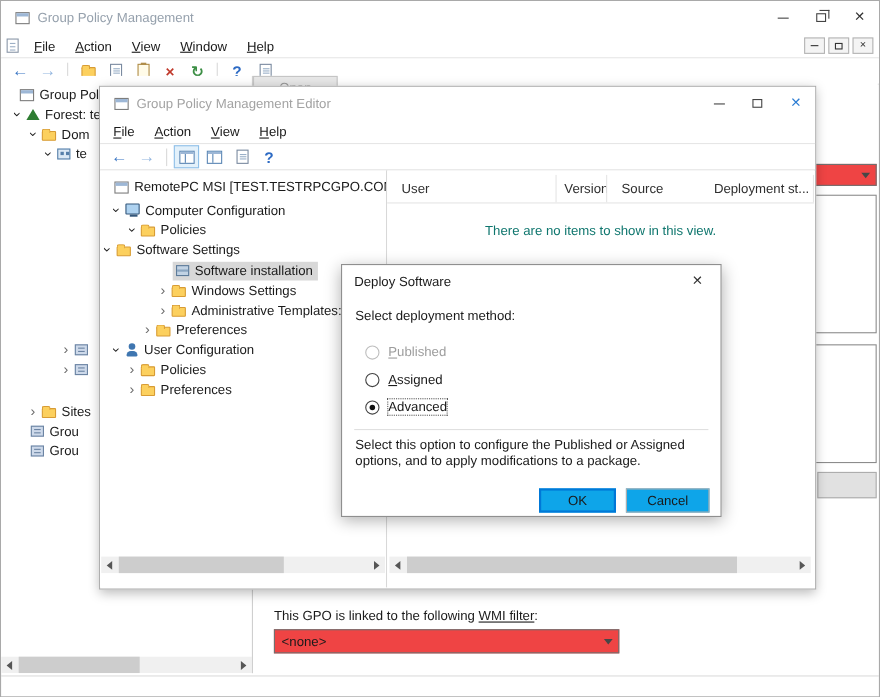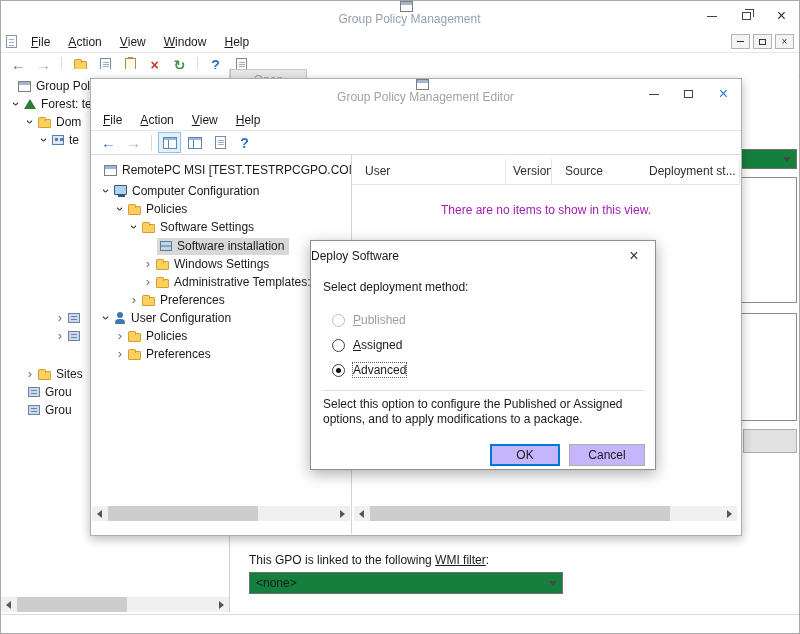--- a/index.html
+++ b/index.html
@@ -6,21 +6,21 @@
   html,body { width:800px; height:634px; }
   body { font-family:"Liberation Sans","DejaVu Sans",sans-serif; font-size:12px; color:#1a1a1a; background:#fff; overflow:hidden; }
   #screen { position:relative; width:800px; height:634px; background:#fff; overflow:hidden; }
 
   .win { position:absolute; background:#fff; }
   .main-win { inset:0; border:1px solid #a9a9a9; z-index:1; }
   .editor-win { left:90px; top:78px; width:652px; height:458px; border:1px solid #aeaeae; box-shadow:0 3px 10px rgba(0,0,0,.28); z-index:5; }
   .dialog { position:absolute; left:310px; top:240px; width:346px; height:230px; background:#fff; border:1px solid #8f8f8f; box-shadow:0 4px 14px rgba(0,0,0,.32); z-index:10; }
 
   
-  .titlebar { position:relative; height:30px; display:flex; align-items:center; background:#fff; padding-left:12px;flex-direction:column; }
+  .titlebar { position:relative; height:30px; display:flex; align-items:center; background:#fff; padding-left:12px; }
   .wtitle { margin-left:7px; white-space:nowrap; }
   .main-win .wtitle { color:#96a1ad; }
   .editor-win .wtitle { color:#a3a3a3; }
   .cap-btns { position:absolute; right:0; top:0; height:30px; display:flex; }
   .cap-btn { width:35px; height:30px; display:flex; align-items:center; justify-content:center; color:#333; }
   .xglyph { font-size:16px; line-height:1; color:#333; }
   .xglyph.blue { color:#2b7cd3; }
   .dash { width:10px; height:1px; background:#444; }
   .box-restore { position:relative; width:9px; height:8px; border:1px solid #444; background:#fff; }
   .box-restore::before { content:""; position:absolute; left:2px; top:-4px; width:8px; height:7px; border-top:1px solid #444; border-right:1px solid #444; }
@@ -89,50 +89,50 @@
   .lv-box { position:absolute; border:1px solid #8c8c8c; background:#fff; }
   .links-box { left:19px; top:108px; width:548px; height:126px; }
   .sec-box { left:19px; top:244px; width:548px; height:108px; }
   .sliver-btn { position:absolute; left:513px; top:360px; width:54px; height:24px; border:1px solid #adadad; background:#e1e1e1; }
   .links-combo { left:19px; top:80px; width:548px; height:20px; }
   .wmi-label { position:absolute; left:19px; top:484px; white-space:nowrap; }
   .u { text-decoration:underline; }
   .wmi-combo { left:19px; top:503px; width:314px; height:22px; }
   .wmi-open { left:356px; top:503px; width:77px; height:22px; }
 
-  .combo { position:absolute; background:#15803d; border:1px solid #707070; display:flex; align-items:center; }
+  .combo { position:absolute; background:#ef4444; border:1px solid #707070; display:flex; align-items:center; }
   .combo-val { flex:1; padding-left:6px; white-space:nowrap; overflow:hidden; }
   .combo-btn { width:18px; height:100%; display:flex; align-items:center; justify-content:center; }
   .tri-down { width:0; height:0; border-left:4px solid transparent; border-right:4px solid transparent; border-top:5px solid #474747; }
 
-  .btn { display:flex; align-items:center; justify-content:center; border:1px solid #adadad; background:#c4b5fd; }
+  .btn { display:flex; align-items:center; justify-content:center; border:1px solid #adadad; background:#0ea5e9; }
   .btn-disabled { color:#979797; background:#e7e7e7; border-color:#c6c6c6; }
 
   
   .hscroll { position:absolute; height:15px; background:#f0f0f0; display:flex; align-items:stretch; }
   .sb-btn { width:15px; height:15px; display:flex; align-items:center; justify-content:center; flex:none; }
   .tri-l { width:0; height:0; border-top:4px solid transparent; border-bottom:4px solid transparent; border-right:5px solid #565656; }
   .tri-r { width:0; height:0; border-top:4px solid transparent; border-bottom:4px solid transparent; border-left:5px solid #565656; }
   .sb-track { position:relative; flex:1; }
   .sb-thumb { position:absolute; top:0; height:15px; background:#cdcdcd; }
   .gpm-hscroll { left:0; bottom:0; width:228px; }
 
   
   .ed-tree { position:absolute; left:0; top:76px; width:260px; bottom:1px; background:#fff; overflow:hidden; }
   .ed-split { position:absolute; left:260px; top:76px; width:1px; bottom:1px; background:#d4d4d4; }
   .ed-right { position:absolute; left:261px; top:76px; right:1px; bottom:1px; background:#fff; }
   .ed-tree-hscroll { left:1px; right:1px; bottom:13px; }
   .ed-right-hscroll { left:2px; right:3px; bottom:13px; }
   .lv-header { position:absolute; left:0; right:0; top:4px; height:26px; display:flex; border-bottom:1px solid #e5e5e5; color:#2f2f2f; }
   .lv-col { padding:5px 0 0 13px; border-right:1px solid #e5e5e5; white-space:nowrap; overflow:hidden; }
   .lv-c0 { width:154px; } .lv-c1 { width:46px; padding-left:7px; } .lv-c2 { width:98px; padding-left:7px; } .lv-c3 { flex:1; border-right:none; }
-  .lv-empty { position:absolute; left:0; right:0; top:48px; text-align:center; color:#a21caf; }
-
-  
-  .dlg-titlebar { position:relative; height:30px; display:flex; align-items:center; }
+  .lv-empty { position:absolute; left:0; right:0; top:48px; text-align:center; color:#0f766e; }
+
+  
+  .dlg-titlebar { position:relative; height:30px; display:flex; align-items:center; padding-left:11px; }
   .dlg-close { position:absolute; right:2px; top:2px; width:38px; height:26px; display:flex; align-items:center; justify-content:center; }
   .dlg-prompt { position:absolute; left:12px; top:39px; }
   .radio-row { position:absolute; left:21px; height:16px; display:flex; align-items:flex-end; }
   .radio { width:13px; height:13px; border:1px solid #424242; border-radius:50%; background:#fff; position:relative; flex:none; }
   .radio.checked::after { content:""; position:absolute; left:3px; top:3px; width:5px; height:5px; border-radius:50%; background:#101010; }
   .radio.disabled { border-color:#bdbdbd; }
   .rlabel { margin-left:8px; }
   .rlabel.disabled { color:#9d9d9d; }
   .rlabel.focus { outline:1px dotted #5a5a5a; }
   .dlg-sep { position:absolute; left:11px; right:11px; top:149px; height:1px; background:#e0e0e0; }
@@ -343,21 +343,21 @@
       <div class="trow" style="top:27px;padding-left:8px">
         <span class="chev exp">›</span>
         <span class="ic ic-computer"></span>
         <span class="tlabel">Computer Configuration</span>
       </div>
       <div class="trow" style="top:45px;padding-left:22px">
         <span class="chev exp">›</span>
         <span class="ic ic-folder"></span>
         <span class="tlabel">Policies</span>
       </div>
-      <div class="trow" style="top:63px;padding-left:36px">
+      <div class="trow" style="top:63px;">
         <span class="chev exp">›</span>
         <span class="ic ic-folder"></span>
         <span class="tlabel">Software Settings</span>
       </div>
       <div class="trow" style="top:82px;padding-left:66px">
         <span class="selbox">
           <span class="ic ic-pkg"></span>
           <span class="tlabel">Software installation</span>
         </span>
       </div>

